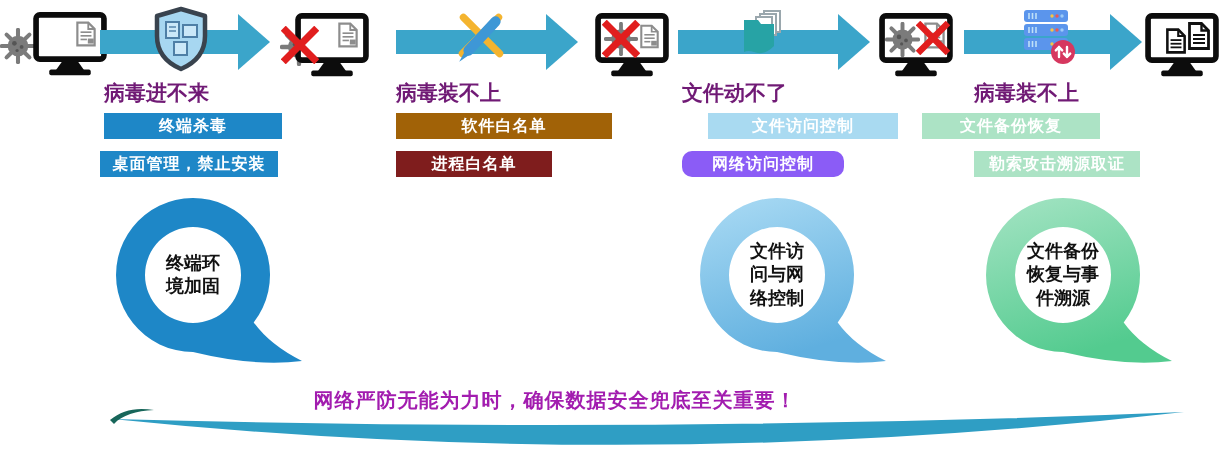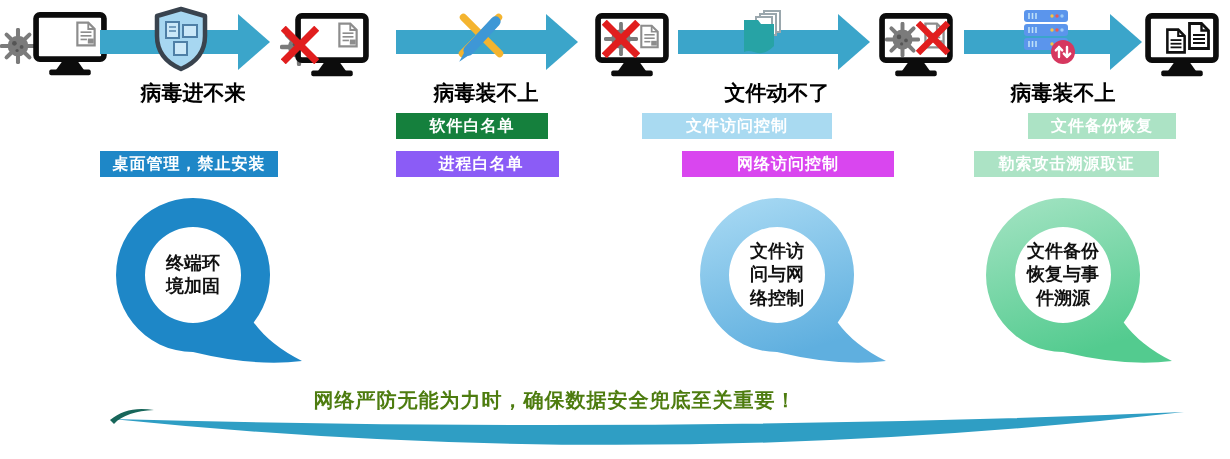--- a/index.html
+++ b/index.html
@@ -1,26 +1,26 @@
 <!DOCTYPE html>
 <html><head>
 <meta charset="utf-8">
 <style>
   html,body{margin:0;padding:0;background:#fff;}
   #canvas{
     position:relative;width:1230px;height:459px;background:#fff;overflow:hidden;
     font-family:"Liberation Sans","DejaVu Sans",sans-serif;
   }
   .abs{position:absolute;}
-  .title{font-size:21px;font-weight:bold;color:#000000;text-align:center;line-height:26px;}
+  .title{font-size:21px;font-weight:bold;color:#701a75;line-height:26px;}
   .bar{height:26px;color:#fff;font-weight:bold;font-size:16px;display:flex;align-items:center;justify-content:center;letter-spacing:1px;}
   .cap-wrap{width:200px;height:180px;}
   .cap-text-box{position:absolute;left:28px;top:18px;width:120px;height:124px;display:flex;align-items:center;justify-content:center;}
   .cap-text{font-size:18px;font-weight:bold;color:#111;text-align:center;line-height:1.28;}
-  .banner{font-size:20px;font-weight:bold;color:#4d7c0f;text-align:center;letter-spacing:1px;}
+  .banner{font-size:20px;font-weight:bold;color:#a21caf;text-align:center;letter-spacing:1px;}
   svg{display:block;}
 </style>
 </head>
 <body>
 
 <svg width="0" height="0" style="position:absolute" aria-hidden="true">
   <defs>
     <symbol id="sym-monitor" viewBox="0 0 80 70">
       <rect x="4" y="3" width="72" height="47" rx="4" fill="#ffffff" stroke="#0c0c0c" stroke-width="6"></rect>
       <polygon points="32,52 48,52 56,63 24,63" fill="#0c0c0c"></polygon>
@@ -185,30 +185,31 @@
       <path d="M37 49 V39 M37 39 l-3.2 3.4 M37 39 l3.2 3.4"></path>
       <path d="M45 39 V49 M45 49 l-3.2 -3.4 M45 49 l3.2 -3.4"></path>
     </g>
   </svg>
 
   <div class="abs title" style="left:104px;top:80px;width:178px">病毒进不来</div>
   <div class="abs title" style="left:682px;top:80px;width:190px">文件动不了</div>
   <div class="abs title" style="left:396px;top:80px;width:180px">病毒装不上</div>
   <div class="abs title" style="left:974px;top:80px;width:178px">病毒装不上</div>
 
+  <div class="abs bar" style="left: 104px; top: 113px; width: 178px; background: rgb(30, 135, 199);">终端杀毒</div>
   <div class="abs bar" style="left: 100px; top: 151px; width: 178px; background: rgb(30, 135, 199);">桌面管理，禁止安装</div>
 
-  <div class="abs bar" style="left: 396px; top: 113px; width: 152px; background: #15803d;">软件白名单</div>
-  <div class="abs bar" style="left: 396px; top: 151px; width: 156px; background: #8b5cf6; padding-left: 7px;">进程白名单</div>
-
-  <div class="abs bar" style="left: 642px; top: 113px; width: 190px; background: rgb(169, 218, 241);">文件访问控制</div>
-  <div class="abs bar" style="left: 682px; top: 151px; width: 212px; background: #d946ef;">网络访问控制</div>
-
-  <div class="abs bar" style="left: 1028px; top: 113px; width: 148px; background: rgb(172, 227, 197);">文件备份恢复</div>
-  <div class="abs bar" style="left: 974px; top: 151px; width: 185px; background: rgb(172, 227, 197);">勒索攻击溯源取证</div>
+  <div class="abs bar" style="left: 396px; top: 113px; width: 216px; background: #a16207;">软件白名单</div>
+  <div class="abs bar" style="left: 396px; top: 151px; width: 156px; background: #7f1d1d;">进程白名单</div>
+
+  <div class="abs bar" style="left: 708px; top: 113px; width: 190px; background: rgb(169, 218, 241);">文件访问控制</div>
+  <div class="abs bar" style="left: 682px; top: 151px; width: 162px; background: #8b5cf6; border-radius: 10px;">网络访问控制</div>
+
+  <div class="abs bar" style="left: 922px; top: 113px; width: 178px; background: rgb(172, 227, 197);">文件备份恢复</div>
+  <div class="abs bar" style="left: 974px; top: 151px; width: 166px; background: rgb(172, 227, 197);">勒索攻击溯源取证</div>
 
   <div class="abs cap-wrap" style="left:105px;top:195px">
     <svg width="200" height="180" viewBox="0 0 200 180">
       <defs>
           <linearGradient id="cg1" x1="0" y1="0" x2="0.35" y2="1">
         <stop offset="0" stop-color="#1E87C7"></stop>
         <stop offset="1" stop-color="#1E87C7"></stop>
       </linearGradient>
         </defs>
       <path fill-rule="evenodd" fill="url(#cg1)" d="M148.7 127.4 A77 77 0 1 0 88 157 Q150 172 197 166 Q165 150 148.7 127.4 Z

